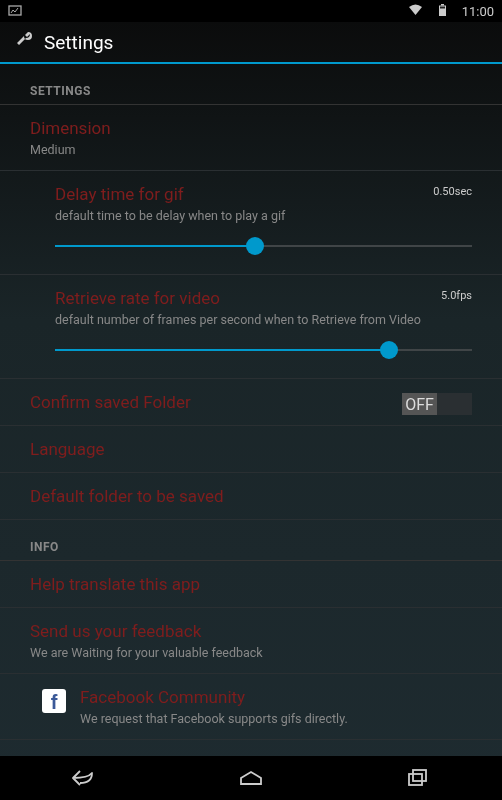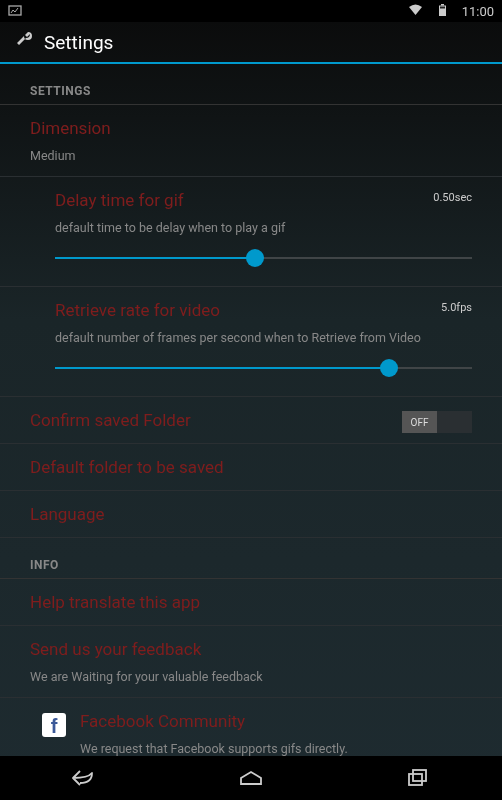--- a/index.html
+++ b/index.html
@@ -41,21 +41,21 @@
   padding: 20px 30px 6px 30px;
   border-bottom: 1px solid #333;
 }
 .row {
   padding: 13px 30px;
   border-bottom: 1px solid #2a2f32;
   position: relative;
 }
 .row.indent { padding-left: 55px; }
 .row-title { font-size: 17px; color: #7f1d1d; font-weight: 400; }
-.row-sub { font-size: 12.5px; color: #888; margin-top: 10px; }
+.row-sub { font-size: 12.5px; color: #888; margin-top: 4px; }
 .row-value {
   position: absolute;
   right: 30px;
   top: 14px;
   font-size: 11px;
   color: #ccc;
 }
 .slider {
   position: relative;
   height: 28px;
@@ -91,21 +91,21 @@
   width: 70px;
   height: 22px;
   background: #2a2f32;
   display: flex;
 }
 .toggle-half {
   flex: 1;
   display: flex;
   align-items: center;
   justify-content: center;
-  font-size: 10px;
+  font-size: 16px;
   color: #888;
 }
 .toggle-half.active { background: #555; color: #ddd; }
 .fb-row { display: flex; gap: 14px; align-items: flex-start; padding-left: 42px; }
 .fb-icon {
   width: 24px; height: 24px;
   background: #fff;
   border-radius: 3px;
   display: flex;
   align-items: flex-end;
@@ -199,25 +199,25 @@
 
   <div class="row">
     <div class="row-title">Confirm saved Folder</div>
     <div class="toggle">
       <div class="toggle-half active">OFF</div>
       <div class="toggle-half"></div>
     </div>
   </div>
 
   <div class="row">
+    <div class="row-title">Language</div>
+  </div>
+
+  <div class="row">
     <div class="row-title">Default folder to be saved</div>
-  </div>
-
-  <div class="row">
-    <div class="row-title">Language</div>
   </div>
 
   <div class="section-header">INFO</div>
 
   <div class="row">
     <div class="row-title">Help translate this app</div>
   </div>
 
   <div class="row">
     <div class="row-title">Send us your feedback</div>

